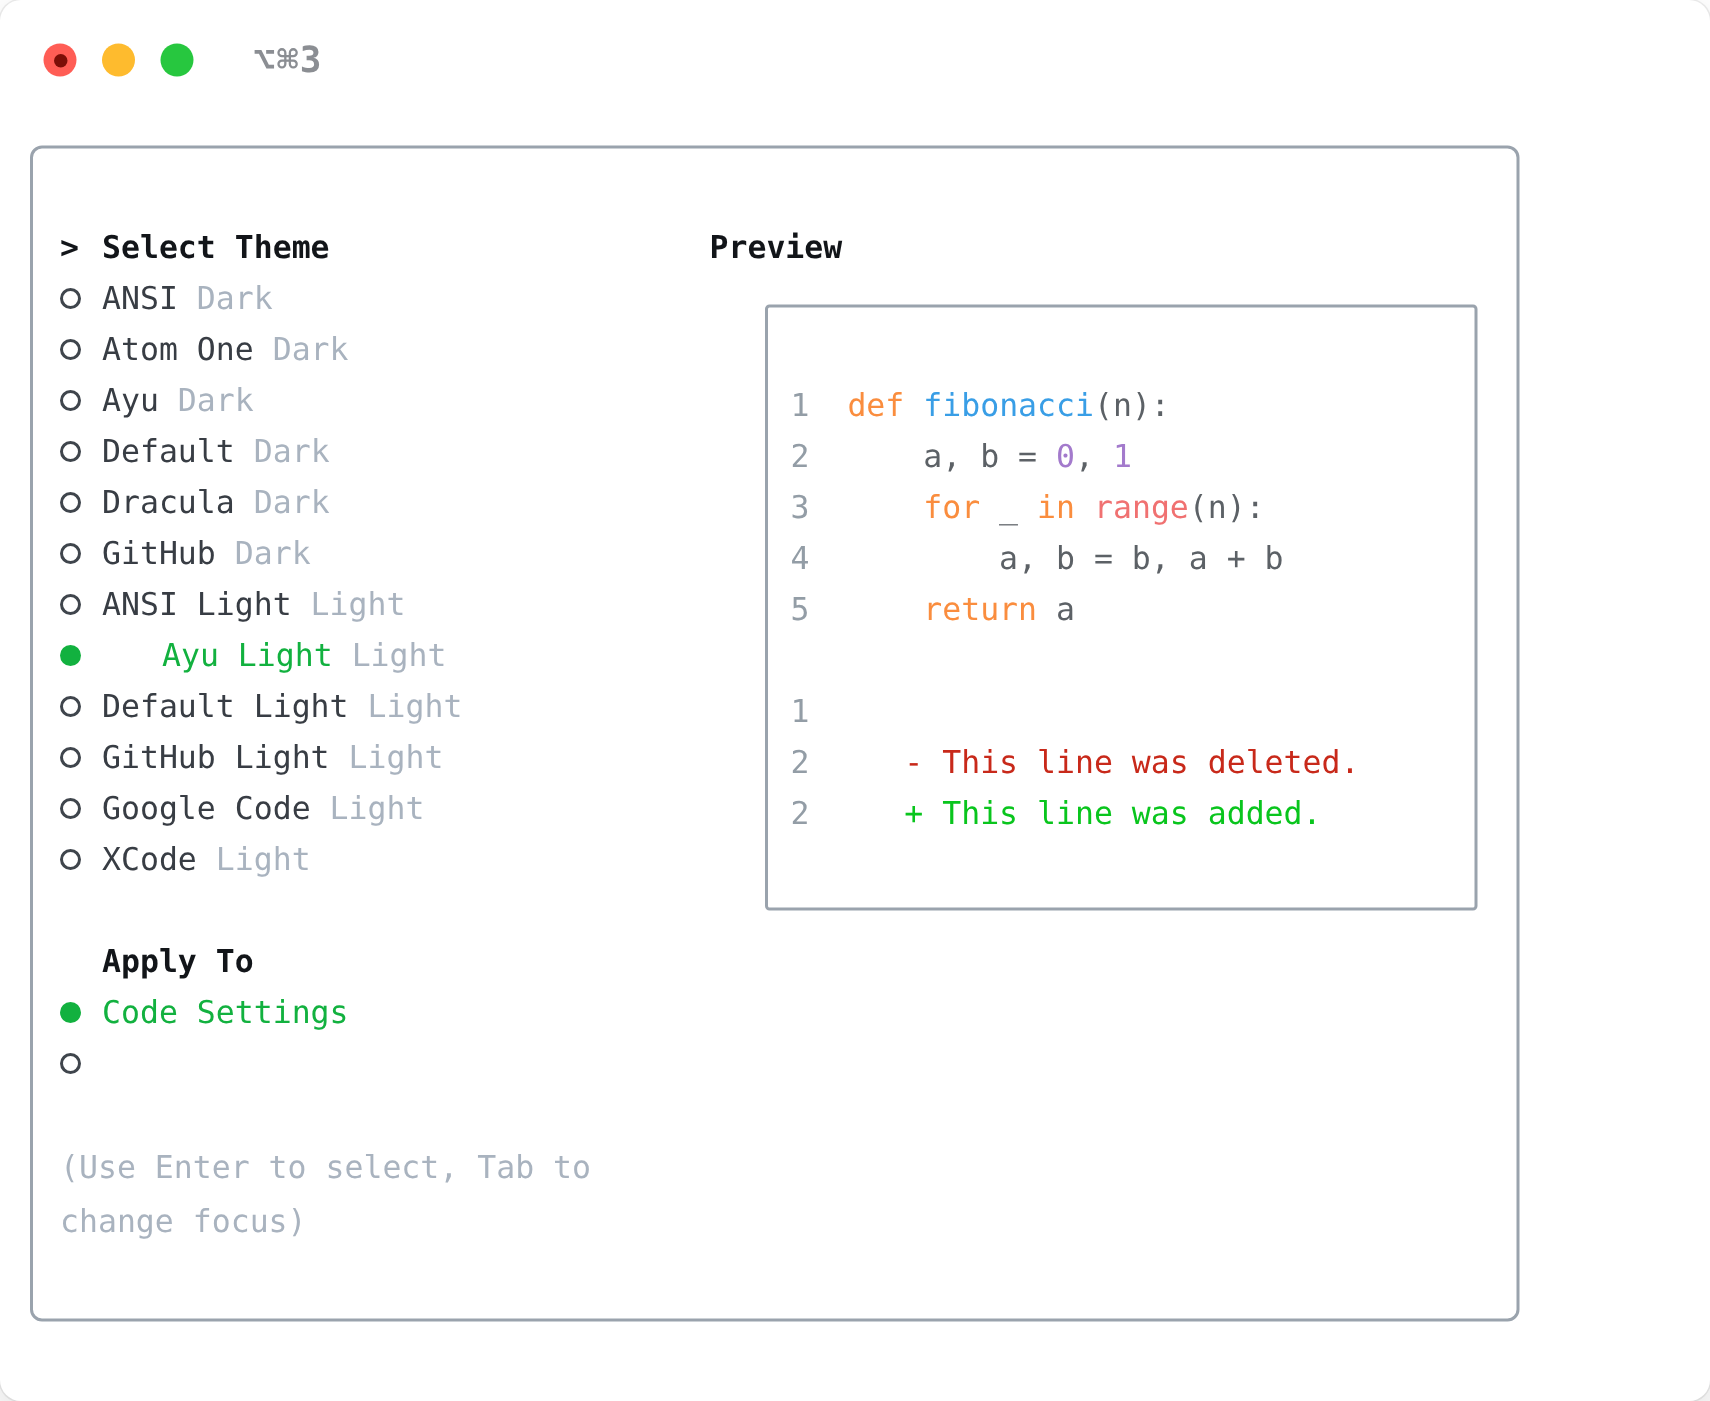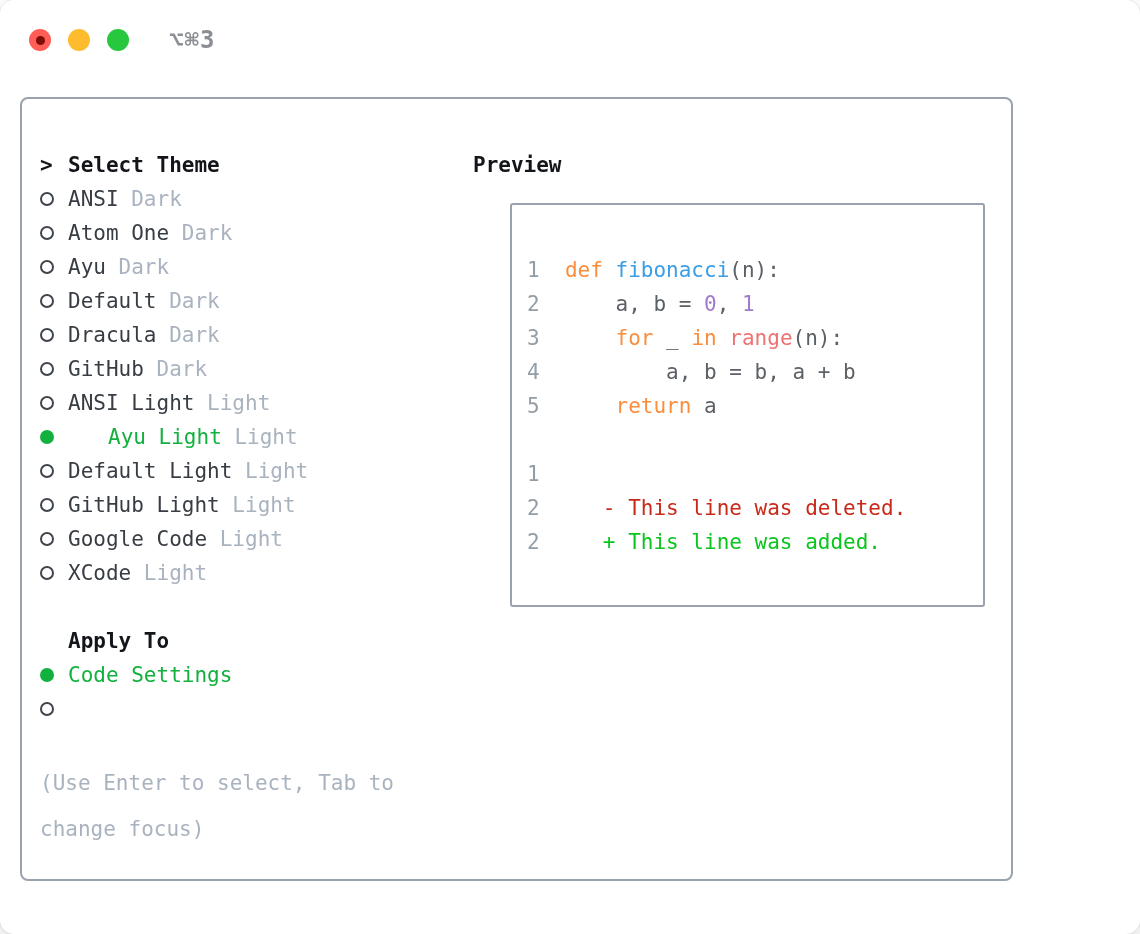--- a/index.html
+++ b/index.html
@@ -44,21 +44,21 @@
   .cursor { font-weight: bold; color: var(--heading); }
   .heading { font-weight: bold; color: var(--heading); }
   .radio {
     width: 14px; height: 14px; border-radius: 50%;
     border: 2px solid #3f454c;
   }
   .radio.filled { border: none; }
   .variant { color: var(--muted); margin-left: 1ch; }
   .blank-row { height: 34px; }
   .hint {
-    width: 400px; font-size: 21px; line-height: 46px;
+    width: 400px; font-size: 21px; line-height: 36px;
     color: var(--muted); white-space: normal;
   }
   .preview-heading {
     position: absolute; left: 451px; top: 49px; height: 34px;
     display: flex; align-items: center;
     font-size: 21px; font-weight: bold; color: var(--heading);
   }
   .preview-box {
     position: absolute; left: 488px; top: 104px;
     width: 475px; height: 404px;

